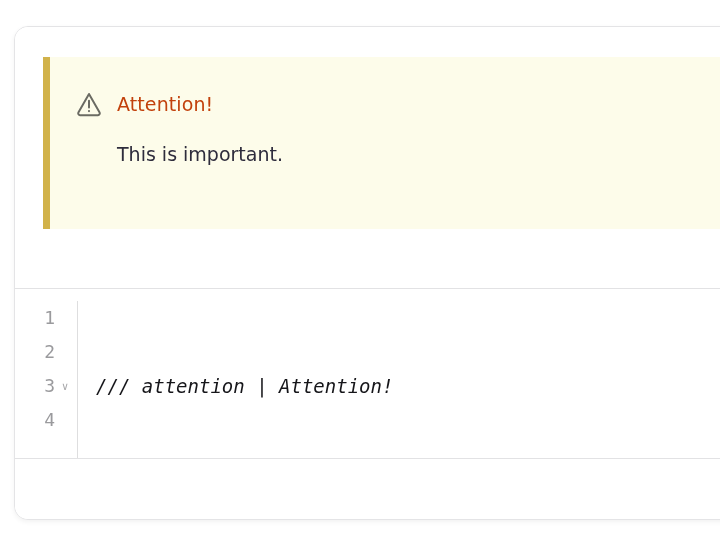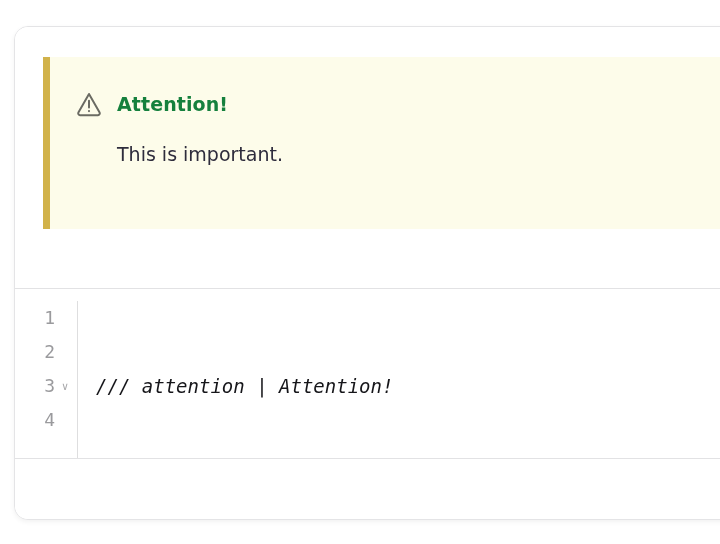--- a/index.html
+++ b/index.html
@@ -56,22 +56,22 @@
     padding: 33px 0 0 25px;
   }
   .warn-icon {
     width: 28px;
     height: 28px;
     flex: 0 0 28px;
     display: block;
   }
   .adm-title-text {
     font-size: 19px;
-    font-weight: bold;
-    color: #15803d;
+    font-weight: normal;
+    color: #c2410c;
     letter-spacing: 0.1px;
     line-height: 1;
     text-align: right;
   }
   .adm-body {
     padding: 24px 0 0 67px;
     font-size: 19px;
     color: #2e2c3c;
     line-height: 1.3;
   }

